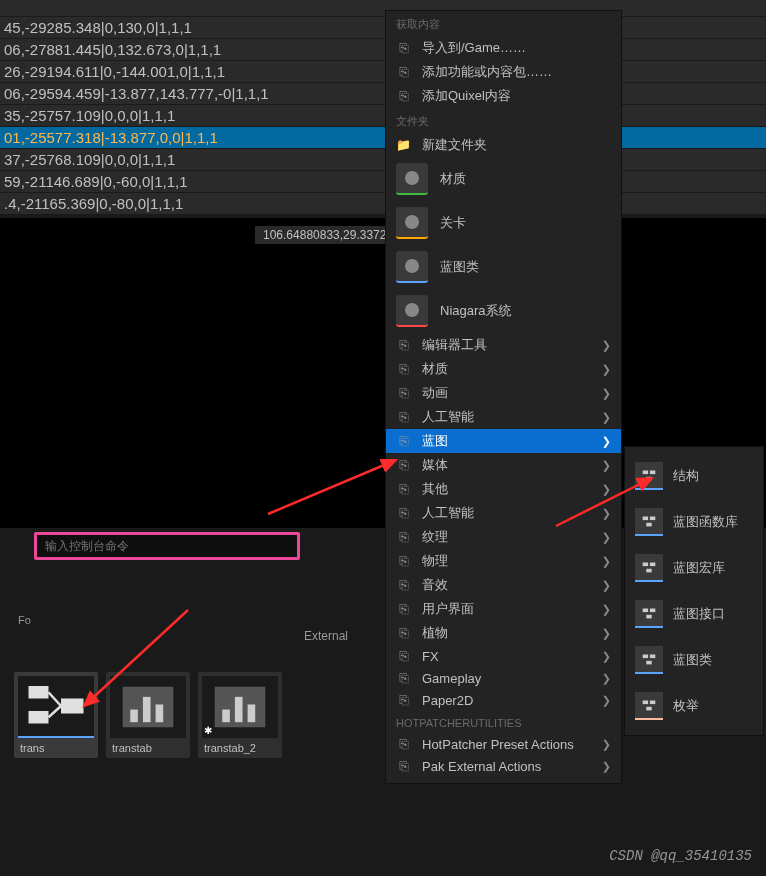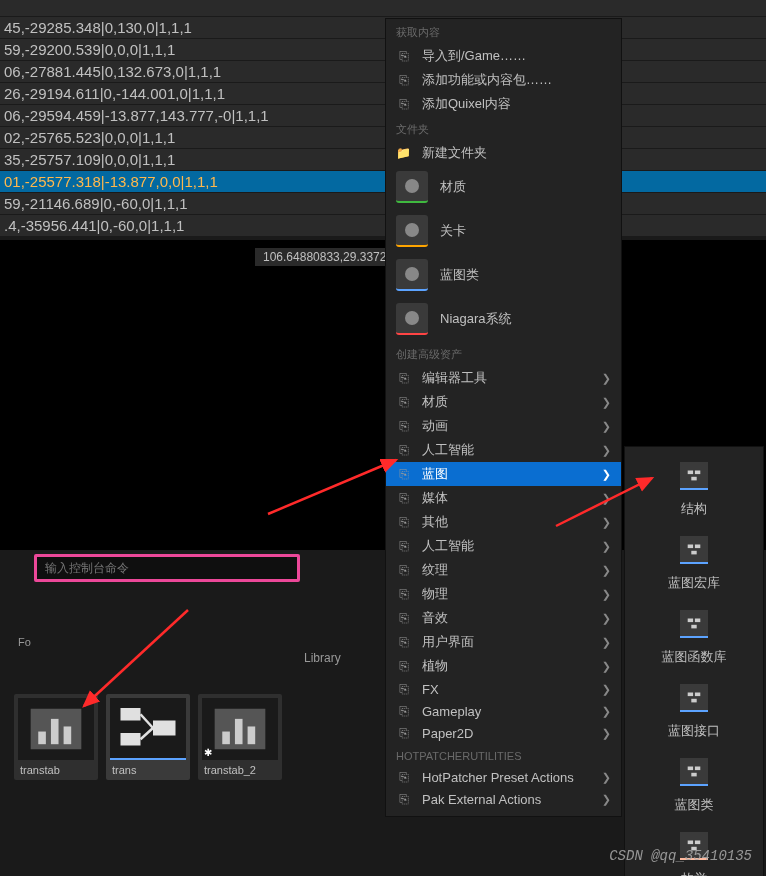--- a/index.html
+++ b/index.html
@@ -23,34 +23,34 @@
 
 .assets { display: flex; gap: 8px; margin-top: 100px; margin-left: 6px; }
 .asset-tile { width: 84px; background: #2f2f2f; border-radius: 2px; padding: 4px; display: flex; flex-direction: column; align-items: center; }
 .asset-tile.selected { background: #3a3a3a; }
 .asset-thumb { width: 76px; height: 62px; background: #1a1a1a; display: flex; align-items: center; justify-content: center; margin-bottom: 4px; position: relative; }
 .asset-tile.selected .asset-thumb { border-bottom: 2px solid #5ca3ff; }
 .asset-label { font-size: 11px; color: #c0c0c0; align-self: flex-start; padding-left: 2px; }
 .star-badge { position: absolute; bottom: 2px; left: 2px; color: #fff; font-size: 10px; }
 
 
-.ctx-menu { position: absolute; top: 10px; left: 385px; width: 237px; background: #232323; border: 1px solid #111; font-size: 13px; padding-bottom: 6px; margin-top: 8px; }
+.ctx-menu { position: absolute; top: 10px; left: 385px; width: 237px; background: #232323; border: 1px solid #111; font-size: 13px; padding-bottom: 6px; }
 .ctx-header { color: #6a6a6a; font-size: 11px; padding: 6px 10px 4px; }
 .ctx-item { display: flex; align-items: center; padding: 3px 10px; gap: 10px; cursor: pointer; }
 .ctx-item.highlighted { background: #0a6ed1; color: #fff; }
 .ctx-item .ico { width: 16px; height: 16px; display: flex; align-items: center; justify-content: center; font-size: 12px; color: #999; }
 .ctx-item .chev { margin-left: auto; color: #888; font-size: 11px; }
 .ctx-item.highlighted .chev { color: #fff; }
 
 .ctx-big-item { display: flex; align-items: center; padding: 6px 10px; gap: 12px; cursor: pointer; }
 .big-ico { width: 32px; height: 32px; border-radius: 3px; display: flex; align-items: center; justify-content: center; position: relative; }
 .big-ico::after { content: ""; position: absolute; bottom: -3px; left: 0; width: 32px; height: 2px; }
 
 .submenu { position: absolute; top: 446px; left: 624px; width: 140px; background: #232323; border: 1px solid #111; padding: 6px 0; }
-.sub-item { display: flex; align-items: center; padding: 9px 10px; gap: 10px; cursor: pointer; flex-direction: column; }
+.sub-item { display: flex; align-items: center; padding: 9px 10px; gap: 10px; cursor: pointer; }
 .sub-ico { width: 28px; height: 28px; display: flex; align-items: center; justify-content: center; position: relative; }
 .sub-ico::after { content: ""; position: absolute; bottom: -2px; left: 0; width: 28px; height: 2px; }
 
 .default-row { position: absolute; top: 720px; left: 680px; display: flex; align-items: center; gap: 6px; color: #999; font-size: 12px; }
 
 
 .arrow { position: absolute; pointer-events: none; }
 .arrow svg { overflow: visible; }
 
 .watermark { position: absolute; bottom: 12px; right: 14px; color: #aaa; font-size: 14px; font-style: italic; opacity: 0.85; font-family: Liberation Mono, monospace; }
@@ -58,74 +58,73 @@
 
 .svg-ico { width: 100%; height: 100%; }
 </style>
 </head>
 <body>
 
 <div class="top-bar"></div>
 
 <div class="data-rows" id="data-rows">
     <div class="data-row">45,-29285.348|0,130,0|1,1,1</div>
-    <div class="data-row">59,-29200.539|0,0,0|1,1,1</div>
     <div class="data-row">06,-27881.445|0,132.673,0|1,1,1</div>
     <div class="data-row">26,-29194.611|0,-144.001,0|1,1,1</div>
     <div class="data-row">06,-29594.459|-13.877,143.777,-0|1,1,1</div>
-    <div class="data-row">02,-25765.523|0,0,0|1,1,1</div>
     <div class="data-row">35,-25757.109|0,0,0|1,1,1</div>
     <div class="data-row selected">01,-25577.318|-13.877,0,0|1,1,1</div>
+    <div class="data-row">37,-25768.109|0,0,0|1,1,1</div>
     <div class="data-row">59,-21146.689|0,-60,0|1,1,1</div>
-    <div class="data-row">.4,-35956.441|0,-60,0|1,1,1</div>
+    <div class="data-row">.4,-21165.369|0,-80,0|1,1,1</div>
   </div>
 
 <div class="mid-section">
   <div class="coord-box">106.64880833,29.3372616</div>
 </div>
 
 <div class="cmd-row">
   <input class="cmd-input" placeholder="输入控制台命令" style="">
 </div>
 
 <div class="browser-area">
   <div class="browser-tab">Fo</div>
-  <div class="lib-label">Library</div>
+  <div class="lib-label">External</div>
   <div class="assets" id="assets">
-      <div class="asset-tile">
-        <div class="asset-thumb">
-          <svg class="svg-ico" viewBox="0 0 60 48">
-            <rect x="10" y="8" width="40" height="32" fill="#555"></rect>
-            <rect x="16" y="26" width="6" height="10" fill="#ccc"></rect>
-            <rect x="26" y="16" width="6" height="20" fill="#ccc"></rect>
-            <rect x="36" y="22" width="6" height="14" fill="#ccc"></rect>
-          </svg>
-        </div>
-        <div class="asset-label">transtab</div>
-      </div>
       <div class="asset-tile selected">
         <div class="asset-thumb">
           <svg class="svg-ico" viewBox="0 0 60 48">
             <rect x="8" y="8" width="16" height="10" fill="#e0e0e0"></rect>
             <rect x="8" y="28" width="16" height="10" fill="#e0e0e0"></rect>
             <rect x="34" y="18" width="18" height="12" fill="#e0e0e0"></rect>
             <line x1="24" y1="13" x2="34" y2="24" stroke="#e0e0e0" stroke-width="2"></line>
             <line x1="24" y1="33" x2="34" y2="24" stroke="#e0e0e0" stroke-width="2"></line>
           </svg>
         </div>
         <div class="asset-label">trans</div>
       </div>
       <div class="asset-tile">
         <div class="asset-thumb">
           <svg class="svg-ico" viewBox="0 0 60 48">
             <rect x="10" y="8" width="40" height="32" fill="#555"></rect>
             <rect x="16" y="26" width="6" height="10" fill="#ccc"></rect>
             <rect x="26" y="16" width="6" height="20" fill="#ccc"></rect>
             <rect x="36" y="22" width="6" height="14" fill="#ccc"></rect>
           </svg>
+        </div>
+        <div class="asset-label">transtab</div>
+      </div>
+      <div class="asset-tile">
+        <div class="asset-thumb">
+          <svg class="svg-ico" viewBox="0 0 60 48">
+            <rect x="10" y="8" width="40" height="32" fill="#555"></rect>
+            <rect x="16" y="26" width="6" height="10" fill="#ccc"></rect>
+            <rect x="26" y="16" width="6" height="20" fill="#ccc"></rect>
+            <rect x="36" y="22" width="6" height="14" fill="#ccc"></rect>
+          </svg>
           <div class="star-badge">✱</div>
         </div>
         <div class="asset-label">transtab_2</div>
       </div>
     </div>
 </div>
 
 <div class="default-row">
   <span>▾</span>
   <span>默认</span>
@@ -175,21 +174,20 @@
       <span>蓝图类</span>
     </div>
     <div class="ctx-big-item">
       <div class="big-ico" style="background: rgb(58, 58, 58); border-bottom: 2px solid rgb(255, 68, 68);">
         <svg width="20" height="20" viewBox="0 0 20 20">
           <circle cx="10" cy="10" r="7" fill="#888"></circle>
         </svg>
       </div>
       <span>Niagara系统</span>
     </div>
-    <div class="ctx-header">创建高级资产</div>
     <div class="ctx-item">
       <span class="ico">⎘</span>
       <span>编辑器工具</span>
       <span class="chev">❯</span>
     </div>
     <div class="ctx-item">
       <span class="ico">⎘</span>
       <span>材质</span>
       <span class="chev">❯</span>
     </div>
@@ -288,31 +286,31 @@
       <span>结构</span>
     </div>
     <div class="sub-item">
       <div class="sub-ico" style="background: rgb(58, 58, 58); border-bottom: 2px solid rgb(92, 163, 255);">
         <svg width="18" height="18" viewBox="0 0 20 20">
           <rect x="3" y="5" width="6" height="4" fill="#ccc"></rect>
           <rect x="11" y="5" width="6" height="4" fill="#ccc"></rect>
           <rect x="7" y="12" width="6" height="4" fill="#ccc"></rect>
         </svg>
       </div>
+      <span>蓝图函数库</span>
+    </div>
+    <div class="sub-item">
+      <div class="sub-ico" style="background: rgb(58, 58, 58); border-bottom: 2px solid rgb(92, 163, 255);">
+        <svg width="18" height="18" viewBox="0 0 20 20">
+          <rect x="3" y="5" width="6" height="4" fill="#ccc"></rect>
+          <rect x="11" y="5" width="6" height="4" fill="#ccc"></rect>
+          <rect x="7" y="12" width="6" height="4" fill="#ccc"></rect>
+        </svg>
+      </div>
       <span>蓝图宏库</span>
-    </div>
-    <div class="sub-item">
-      <div class="sub-ico" style="background: rgb(58, 58, 58); border-bottom: 2px solid rgb(92, 163, 255);">
-        <svg width="18" height="18" viewBox="0 0 20 20">
-          <rect x="3" y="5" width="6" height="4" fill="#ccc"></rect>
-          <rect x="11" y="5" width="6" height="4" fill="#ccc"></rect>
-          <rect x="7" y="12" width="6" height="4" fill="#ccc"></rect>
-        </svg>
-      </div>
-      <span>蓝图函数库</span>
     </div>
     <div class="sub-item">
       <div class="sub-ico" style="background: rgb(58, 58, 58); border-bottom: 2px solid rgb(92, 163, 255);">
         <svg width="18" height="18" viewBox="0 0 20 20">
           <rect x="3" y="5" width="6" height="4" fill="#ccc"></rect>
           <rect x="11" y="5" width="6" height="4" fill="#ccc"></rect>
           <rect x="7" y="12" width="6" height="4" fill="#ccc"></rect>
         </svg>
       </div>
       <span>蓝图接口</span>

